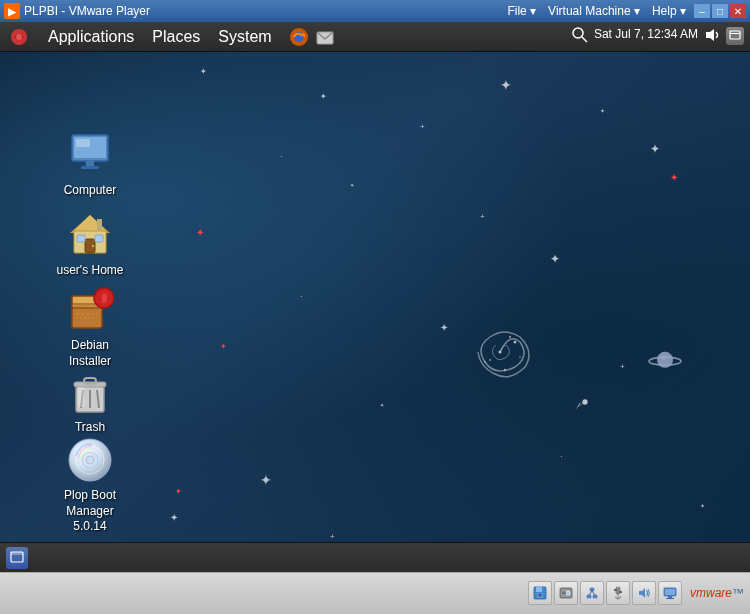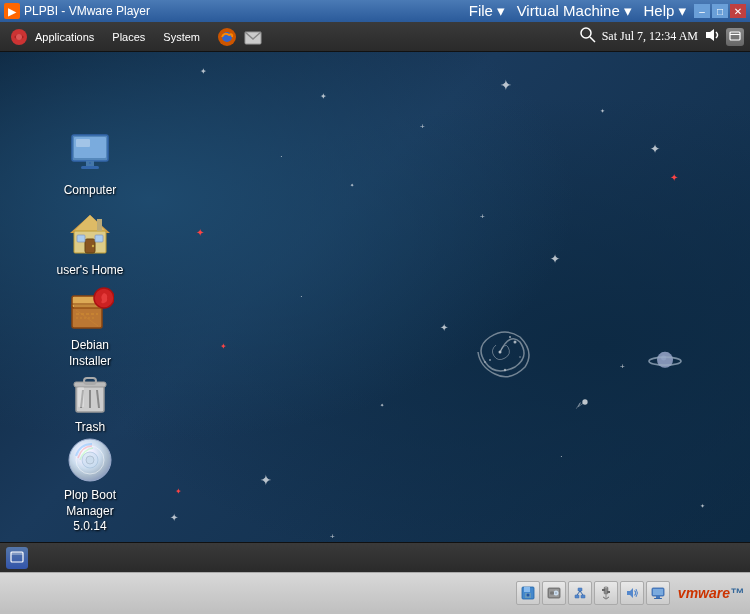--- a/index.html
+++ b/index.html
@@ -36,21 +36,21 @@
       color: white;
     }
     #vmware-title-text {
       flex: 1;
       font-size: 12px;
       color: white;
     }
     #vmware-menu {
       display: flex;
       gap: 12px;
-      font-size: 15px;
+      font-size: 12px;
       color: white;
     }
     #vmware-menu span {
       cursor: pointer;
     }
     #vmware-controls {
       display: flex;
       gap: 2px;
       margin-left: 8px;
     }
@@ -80,50 +80,48 @@
       border-bottom: 1px solid #111;
     }
     #gnome-apps-menu {
       display: flex;
       align-items: center;
       gap: 2px;
       margin-right: 4px;
     }
     .gnome-menu-item {
       padding: 3px 8px;
-      font-size: 11px;
+      font-size: 16px;
       color: white;
       cursor: pointer;
       border-radius: 3px;
       display: flex;
       align-items: center;
-      gap: 7px;
+      gap: 20px;
     }
     #gnome-applets {
       display: flex;
       align-items: center;
       gap: 4px;
       margin-left: 4px;
     }
     .gnome-applet-icon {
       width: 22px;
       height: 22px;
       display: flex;
       align-items: center;
       justify-content: center;
       cursor: pointer;
     }
     #gnome-clock-area {
       margin-left: auto;
       display: flex;
-      align-items: center;
       gap: 6px;
       font-size: 12px;
       color: white;
-      font-family: Liberation Serif, serif;
     }
     #gnome-volume {
       font-size: 14px;
     }
     #gnome-window-btn {
       width: 18px;
       height: 18px;
       background: linear-gradient(to bottom, #888, #666);
       border-radius: 3px;
       display: flex;
@@ -260,22 +258,22 @@
       border: 1px solid #aaaaaa;
       border-radius: 2px;
       display: flex;
       align-items: center;
       justify-content: center;
       cursor: pointer;
       font-size: 10px;
     }
     #vmware-brand {
       margin-left: 8px;
-      font-size: 14px;
-      font-weight: bold;
+      font-size: 12px;
+      font-weight: normal;
       color: #336699;
       font-style: italic;
     }
     #vmware-brand span { color: #cc3300; }
 
     
     .red-star {
       position: absolute;
       color: #ff4444;
       font-size: 10px;

